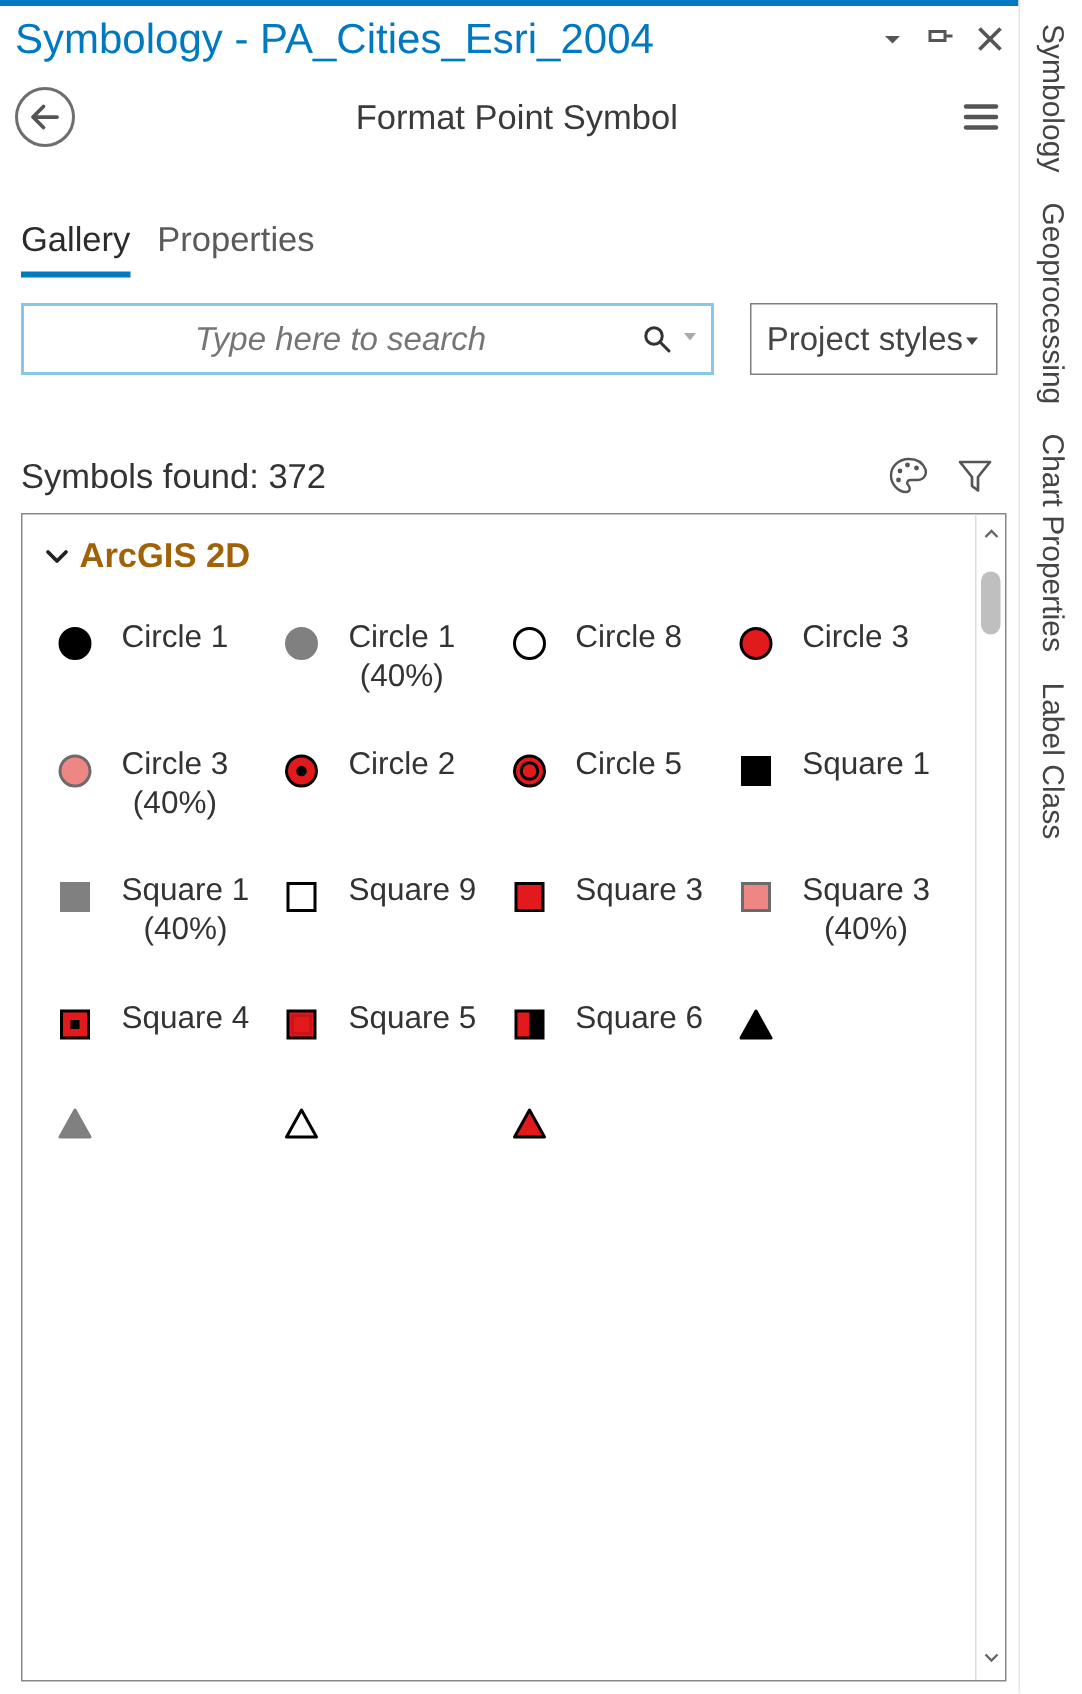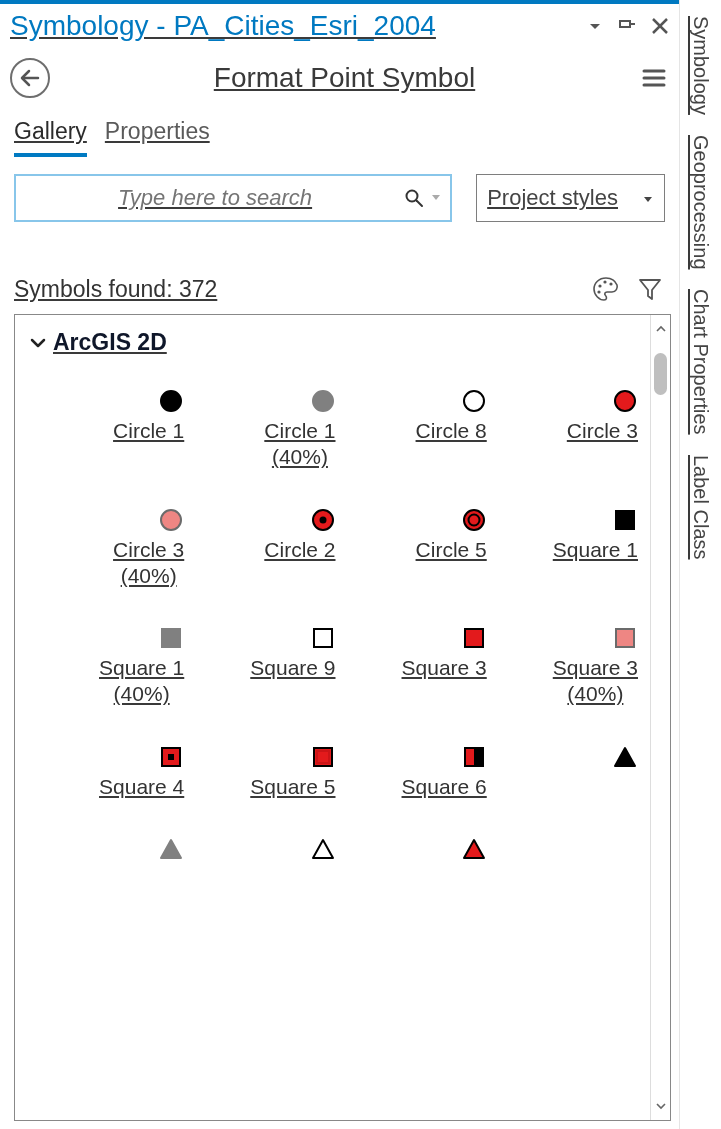--- a/index.html
+++ b/index.html
@@ -3,21 +3,21 @@
 <meta charset="utf-8">
 <style>
   * { box-sizing: border-box; }
   html, body {
     margin: 0; padding: 0;
     width: 721px; height: 1129px;
     font-family: "Segoe UI", Arial, sans-serif;
     background: #ffffff;
     color: #3a3a3a;
   }
-  .root { display: flex; width: 721px; height: 1129px; text-decoration: underline; }
+  .root { display: flex; width: 721px; height: 1129px; }
   .left-panel {
     flex: 1 1 auto;
     border-top: 4px solid #0079c1;
     display: flex;
     flex-direction: column;
     min-width: 0;
   }
   
   .titlebar {
     display: flex;
@@ -45,34 +45,34 @@
     width: 40px; height: 40px;
     border: 2px solid #6e6e6e;
     border-radius: 50%;
     display: flex; align-items: center; justify-content: center;
     cursor: pointer;
   }
   .back-button svg { width: 24px; height: 24px; }
   .header-title {
     flex: 1 1 auto;
     text-align: center;
-    font-size: 28px;
+    font-size: 23px;
     color: #3a3a3a;
   }
   .burger-button svg { width: 30px; height: 30px; display:block; }
 
   
   .tabs {
     display: flex;
     gap: 18px;
     padding: 8px 14px 0 14px;
     font-size: 23px;
     border-bottom: 1px solid transparent;
   }
-  .tab { padding: 6px 0 8px 0; color: #5a5a5a; cursor: pointer; }
+  .tab { padding: 6px 0 8px 0; color: #5a5a5a; cursor: pointer; margin-top: 28px; }
   .tab.active { color: #2b2b2b; border-bottom: 4px solid #007ac2; }
 
   
   .search-row {
     display: flex;
     gap: 24px;
     padding: 16px 14px 12px 14px;
     align-items: stretch;
   }
   .search-wrap {
@@ -95,21 +95,21 @@
   .search-caret { margin-left: 6px; color: #888; }
 
   .styles-dropdown {
     border: 1px solid #7e7e7e;
     height: 48px;
     display: flex; align-items: center;
     padding: 0 10px;
     font-size: 22px;
     color: #444;
     cursor: pointer;
-    gap: 24px;
+    gap: 0;
   }
   .styles-dropdown .caret { color: #444; }
 
   
   .status-row {
     display: flex; align-items: center;
     padding: 0 14px 10px 14px;
     margin-top: 40px;
   }
   .status-text { flex: 1 1 auto; font-size: 23px; color: #333; }
@@ -138,35 +138,36 @@
   .scroll-arrow { color: #666; font-size: 16px; line-height: 1; padding: 2px 0; cursor: pointer; }
   .scroll-track { flex: 1 1 auto; width: 100%; position: relative; }
   .scroll-thumb {
     position: absolute; top: 14px; left: 3px; right: 3px;
     height: 42px; background: #bfbfbf; border-radius: 7px;
   }
 
   
   .cat-header {
     display: flex; align-items: center; gap: 6px;
-    font-weight: 700; font-size: 23px; color: #0f172a;
+    font-weight: 700; font-size: 23px; color: #a16207;
     padding: 4px 0 6px 0;
   }
   .cat-chevron svg { width: 18px; height: 18px; display:block; }
 
   
   .grid {
     display: grid;
     grid-template-columns: repeat(4, 1fr);
     column-gap: 4px;
     row-gap: 32px;
     padding: 22px 8px 0 8px;
   }
   .cell {
-    display: flex; flex-direction: column; align-items: flex-end;
+    display: flex; flex-direction: row; align-items: flex-start;
+    gap: 18px;
     cursor: pointer;
   }
   .cell .glyph { height: 34px; display:flex; align-items:center; justify-content:center; }
   .cell .label { font-size: 21px; color: #333; text-align: center; line-height: 1.25; }
   .cell svg { display:block; }
 
   
   .right-dock {
     flex: 0 0 42px;
     border-left: 1px solid #e5e5e5;

